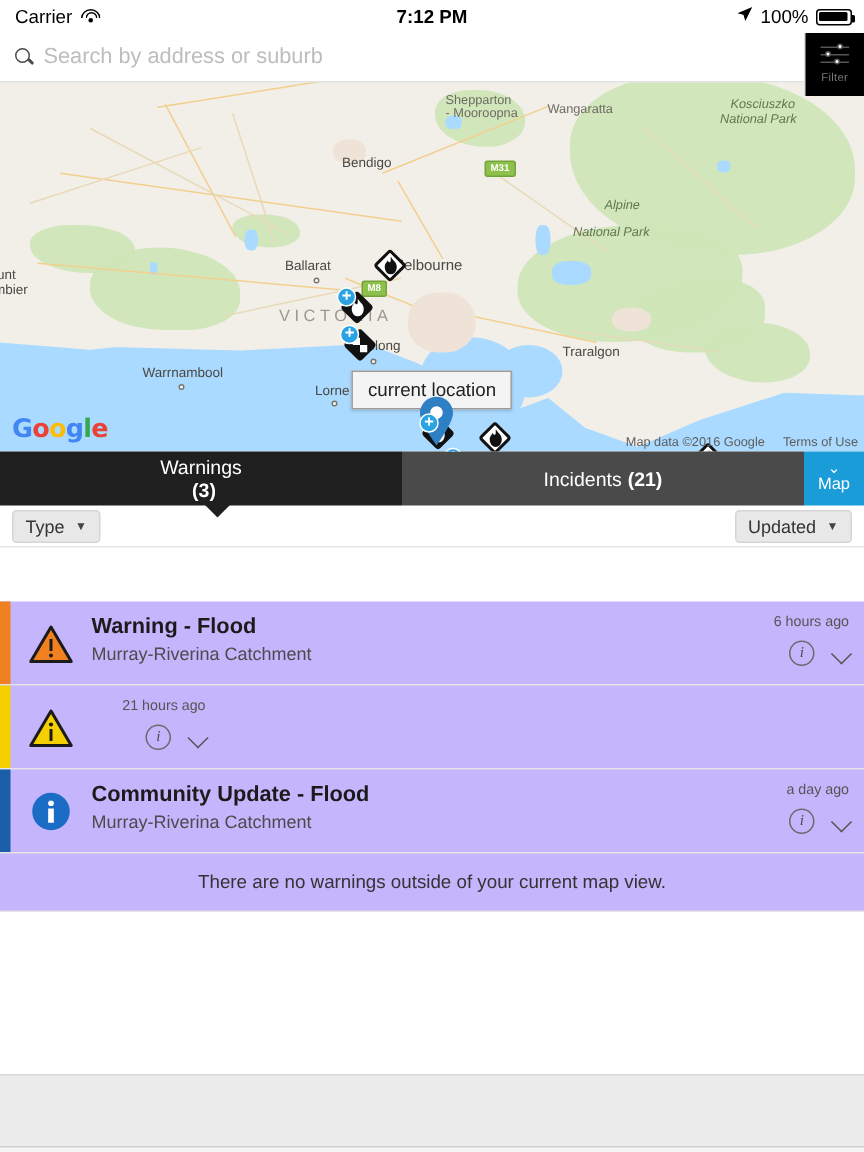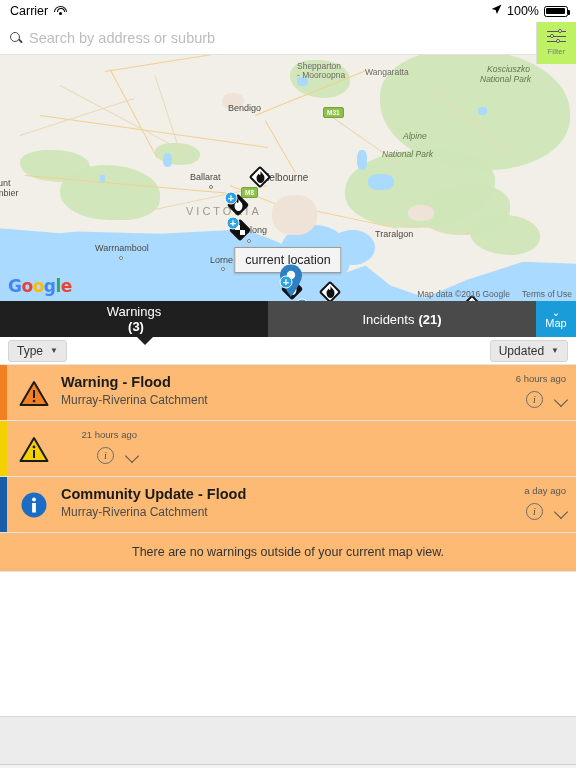--- a/index.html
+++ b/index.html
@@ -41,21 +41,21 @@
     height:33px; background:#fff; position:relative; display:flex; align-items:center;
     border-bottom:1px solid #e2e2e2;
   }
   .search-ico{ margin-left:10px; margin-right:6px; width:13px;height:13px; position:relative; flex:none;}
   .search-ico .circ{ position:absolute; left:0; top:0; width:10px;height:10px;border:1.7px solid #4a4a4a;border-radius:50%;}
   .search-ico .hand{ position:absolute; left:8.4px; top:8.6px; width:5px;height:1.8px;background:#4a4a4a; transform:rotate(45deg); border-radius:1px;}
   .search-input{ border:none; outline:none; flex:1; font-size:14.5px; color:#333;
                  font-family:"Liberation Sans", sans-serif; background:transparent; }
   .search-input::placeholder{ color:#bdbdbd; }
   .filter-btn{
-    position:absolute; right:0; top:0; width:40px; height:42px; background:#bef264;
+    position:absolute; right:0; top:0; width:40px; height:42px; background:#000000;
     display:flex; flex-direction:column; align-items:center; justify-content:center; gap:2px;
     cursor:pointer; z-index:5; border-left:1px solid #dedede;
   }
   .filter-ico{ width:19px; height:15px; position:relative; }
   .filter-ico .ln{ position:absolute; left:0; width:19px; height:1.4px; background:#555; }
   .filter-ico .ln:nth-child(1){ top:1px;} .filter-ico .ln:nth-child(2){ top:6px;} .filter-ico .ln:nth-child(3){ top:11px;}
   .filter-ico .kn{ position:absolute; width:4.4px;height:4.4px;border-radius:50%;background:#fff;border:1.4px solid #555;}
   .filter-ico .kn.k1{ left:11px; top:-1px;} .filter-ico .kn.k2{ left:3px; top:4px;} .filter-ico .kn.k3{ left:9px; top:9px;}
   .filter-label{ font-size:7.5px; color:#777; letter-spacing:.2px;}
 
@@ -132,21 +132,21 @@
               border-left:9px solid transparent; border-right:9px solid transparent; border-top:9px solid #1f1f1f;}
 
   
   .filterrow{ height:28px; background:#fff; display:flex; align-items:center; justify-content:space-between;
               padding:0 8px; border-bottom:1px solid #e4e4e4; }
   .pill{ background:#e8e8e8; border:1px solid #d5d5d5; border-radius:3px; font-size:12px; color:#333;
          padding:3px 8px; display:flex; align-items:center; gap:7px; cursor:pointer; }
   .pill .car{ font-size:8px; color:#444; }
 
   
-  .list{ background:#fdba74; }
+  .list{ background:#c4b5fd;margin-top:36px; }
   .row{ position:relative; display:flex; align-items:flex-start; height:56px;
         border-bottom:1px solid #e4e4e4; cursor:pointer; }
   .row .stripe{ width:7px; height:100%; flex:none; }
   .row .ico{ width:54px; display:flex; align-items:center; justify-content:center; height:56px; flex:none;}
   .row .txt{ flex:1; padding-top:9px; }
   .row .title{ font-size:14.5px; font-weight:bold; color:#1b1b1b; }
   .row .sub{ font-size:12px; color:#4b4b4b; margin-top:3px; }
   .row .right{ width:86px; height:56px; position:relative; flex:none; }
   .row .ago{ position:absolute; right:10px; top:8px; font-size:9.5px; color:#555; white-space:nowrap;}
   .row .acts{ position:absolute; right:8px; top:26px; display:flex; align-items:center; gap:12px;}
@@ -167,20 +167,21 @@
 
   <div class="statusbar">
     <div class="sb-left">
       <span>Carrier</span>
       <span class="wifi-ico">
           <i></i>
           <i></i>
           <i></i>
         </span>
     </div>
+    <div class="sb-center">7:12 PM</div>
     <div class="sb-right">
       <span>
         <svg width="11" height="11" viewBox="0 0 11 11">
             <path d="M10.5 0.6 L0.6 4.9 L4.6 5.9 L5.9 10 Z" fill="#000"></path>
           </svg>
       </span>
       <span>100%</span>
       <span class="battery">
           <i></i>
         </span>

